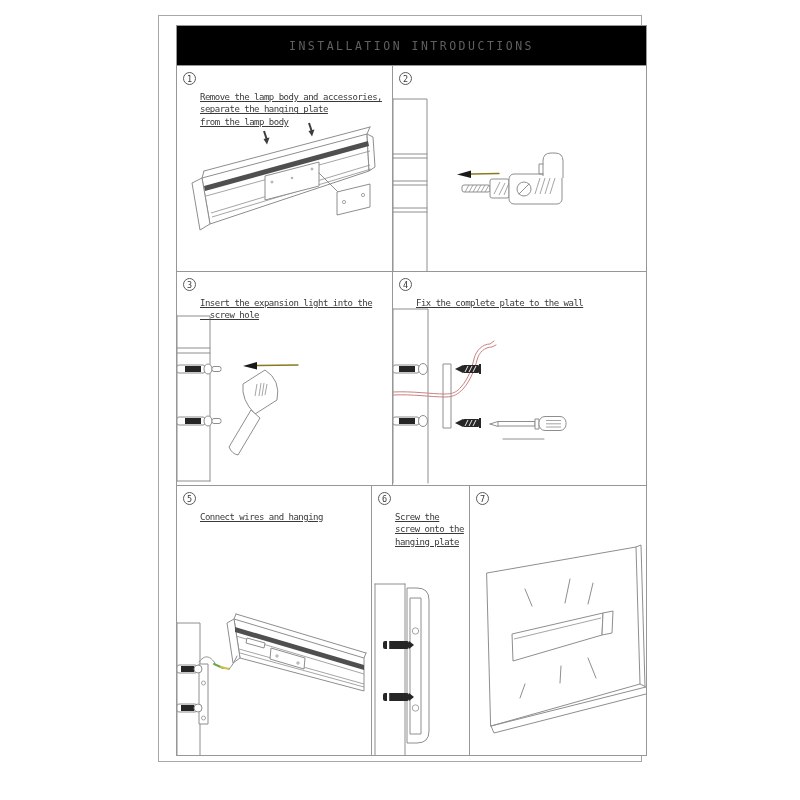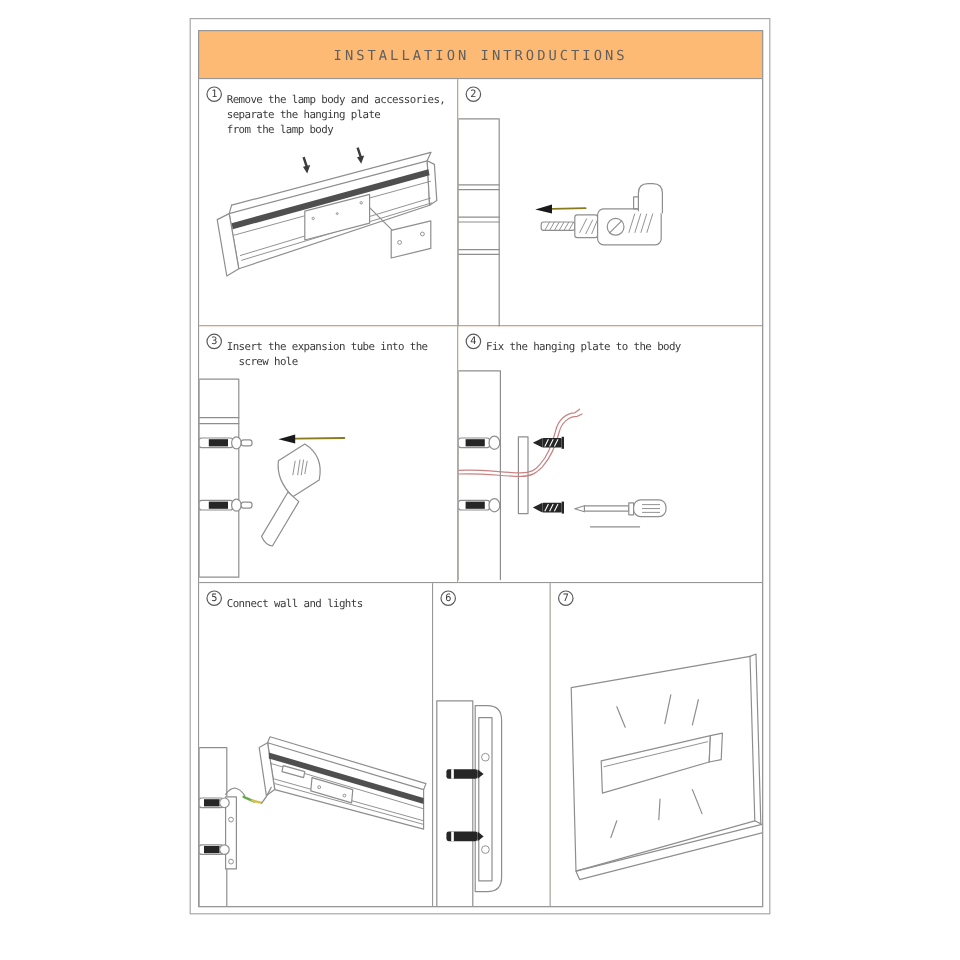--- a/index.html
+++ b/index.html
@@ -6,22 +6,22 @@
   body{
     width:800px;height:800px;background:#ffffff;position:relative;
     font-family:"DejaVu Sans Mono", monospace;
     -webkit-font-smoothing:antialiased;
   }
   .sheet-outer{
     position:absolute;left:158px;top:15px;width:484px;height:747px;
     border:1px solid #a8a8a8;box-sizing:border-box;background:#fff;
   }
   .sheet-inner{
-    position:absolute;left:165px;top:25px;width:469px;height:729px;
-    border:1px solid #979797;box-sizing:content-box;background:#fdba74;
+    position:absolute;left:176px;top:25px;width:469px;height:729px;
+    border:1px solid #979797;box-sizing:content-box;background:#000000;
   }
   .title-row{
     position:absolute;left:0;top:0;width:469px;height:40px;
     border-bottom:1px solid #979797;box-sizing:border-box;
     display:flex;align-items:center;justify-content:center;
   }
   .title{font-size:11.5px;letter-spacing:2.5px;color:#606060;}
   .panel{position:absolute;box-sizing:border-box;background:#fff;}
   .p1{left:0;top:40px;width:216px;height:206px;border-right:1px solid #979797;border-bottom:1px solid #979797;}
   .p2{left:216px;top:40px;width:253px;height:206px;border-bottom:1px solid #979797;}
@@ -32,21 +32,21 @@
   .p7{left:293px;top:460px;width:176px;height:269px;}
   .head{
     position:relative;z-index:2;display:flex;gap:4px;align-items:flex-start;
     padding:6px 2px 0 6px;color:#3a3a3a;
   }
   .num{
     flex:0 0 13px;width:13px;height:13px;border:1px solid #5a5a5a;border-radius:50%;
     font-size:8.5px;line-height:12px;text-align:center;box-sizing:border-box;background:#fff;
   }
   .txt{
-    white-space:pre-wrap;font-size:9px;letter-spacing:-0.5px;line-height:1.38;margin-top:6px;
+    white-space:pre-wrap;font-size:9px;letter-spacing:-0.5px;line-height:1.38;margin-top:19px;text-decoration:underline;
   }
   svg.art{position:absolute;left:0;top:0;z-index:1;}
   .ln{stroke:#8e8e8e;fill:none;stroke-width:1;stroke-linejoin:round;stroke-linecap:round;}
   .fw{stroke:#8e8e8e;fill:#ffffff;stroke-width:1;stroke-linejoin:round;}
   .dk{fill:#4f4f4f;stroke:none;}
   .blk{fill:#262626;stroke:none;}
   .olv{stroke:#8a7a1e;stroke-width:1.5;fill:none;stroke-linecap:round;}
   .red{stroke:#c98282;stroke-width:1;fill:none;stroke-linecap:round;}
   .grn{stroke:#69a84f;stroke-width:2;fill:none;stroke-linecap:round;}
   .ylw{stroke:#d4c04a;stroke-width:2;fill:none;stroke-linecap:round;}
@@ -123,21 +123,21 @@
         <circle class="fw" cx="131" cy="123" r="7"></circle>
         <path class="ln" d="M126,128 L136,118"></path>
         <path class="thin" d="M147,112 L142,128 M152,112 L147,128 M157,112 L152,128 M162,112 L157,128"></path>
       </g>
     </svg>
   </div>
 
   <div class="panel p3">
     <div class="head">
       <span class="num">3</span>
-      <span class="txt">Insert the expansion tube into the
+      <span class="txt">Insert the expansion light into the
   screw hole</span>
     </div>
     <svg class="art" width="216" height="214" viewBox="0 0 216 214">
       <g>
         <path class="ln" d="M0,44 H33 V209 M0,44 V209 M0,209 H33"></path>
         <path class="ln" d="M0,76 H33 M0,81 H33"></path>
       </g>
       <g>
         <rect class="fw" x="0" y="93" width="28" height="8" rx="2"></rect>
         <rect class="blk" x="8" y="94" width="16" height="6"></rect>
@@ -156,21 +156,21 @@
         <path class="fw" d="M66,112 L88,98 Q104,108 100,128 L78,142 Q64,128 66,112 Z"></path>
         <path class="thin" d="M80,112 L78,124 M84,111 L82,124 M87,111 L85,124 M90,112 L88,123"></path>
         <path class="fw" d="M74,138 L83,146 L61,183 Q55,182 52,175 Z"></path>
       </g>
     </svg>
   </div>
 
   <div class="panel p4">
     <div class="head">
       <span class="num">4</span>
-      <span class="txt">Fix the hanging plate to the body</span>
+      <span class="txt">Fix the complete plate to the wall</span>
     </div>
     <svg class="art" width="253" height="214" viewBox="0 0 253 214">
       <g>
         <path class="ln" d="M0,37 H35 V211 M0,37 V211"></path>
       </g>
       <g>
         <rect class="fw" x="0" y="93" width="26" height="8" rx="2"></rect>
         <rect class="blk" x="6" y="94" width="16" height="6"></rect>
         <ellipse class="fw" cx="30" cy="97" rx="4.5" ry="5.5"></ellipse>
         <rect class="fw" x="0" y="145" width="26" height="8" rx="2"></rect>
@@ -199,21 +199,21 @@
         <rect class="fw" x="146" y="144.5" width="27" height="14" rx="6"></rect>
         <path class="thin" d="M153,148.5 H168 M153,151.8 H168 M153,155 H168"></path>
         <path class="ln" d="M110,167 H151"></path>
       </g>
     </svg>
   </div>
 
   <div class="panel p5">
     <div class="head">
       <span class="num">5</span>
-      <span class="txt">Connect wall and lights</span>
+      <span class="txt">Connect wires and hanging</span>
     </div>
     <svg class="art" width="195" height="269" viewBox="0 0 195 269">
       <g>
         <path class="ln" d="M0,137 H23 V269 M0,137 V269"></path>
       </g>
       <g>
         <rect class="fw" x="22" y="178" width="9" height="60"></rect>
         <rect class="fw" x="0" y="179" width="20" height="8" rx="2"></rect>
         <rect class="blk" x="4" y="180" width="13" height="6"></rect>
         <circle class="fw" cx="21" cy="183" r="4"></circle>
@@ -240,20 +240,23 @@
         <path class="grn" d="M37,178 L46,182"></path>
         <path class="ylw" d="M44,181 L52,183"></path>
         <path class="ln" d="M52,183 C56,179 58,174 60,170"></path>
       </g>
     </svg>
   </div>
 
   <div class="panel p6">
     <div class="head">
       <span class="num">6</span>
+      <span class="txt">Screw the
+screw onto the
+hanging plate</span>
     </div>
     <svg class="art" width="98" height="269" viewBox="0 0 98 269">
       <g>
         <path class="ln" d="M3,98 H33 M33,98 V269 M3,98 V269"></path>
       </g>
       <g>
         <path class="fw" d="M35,102 H45 Q57,102 57,114 V245 Q57,257 45,257 H35 Z"></path>
         <rect class="fw" x="38" y="112" width="11" height="136"></rect>
         <circle class="thin" cx="43.5" cy="145" r="3.2"></circle>
         <circle class="thin" cx="43.5" cy="222" r="3.2"></circle>

